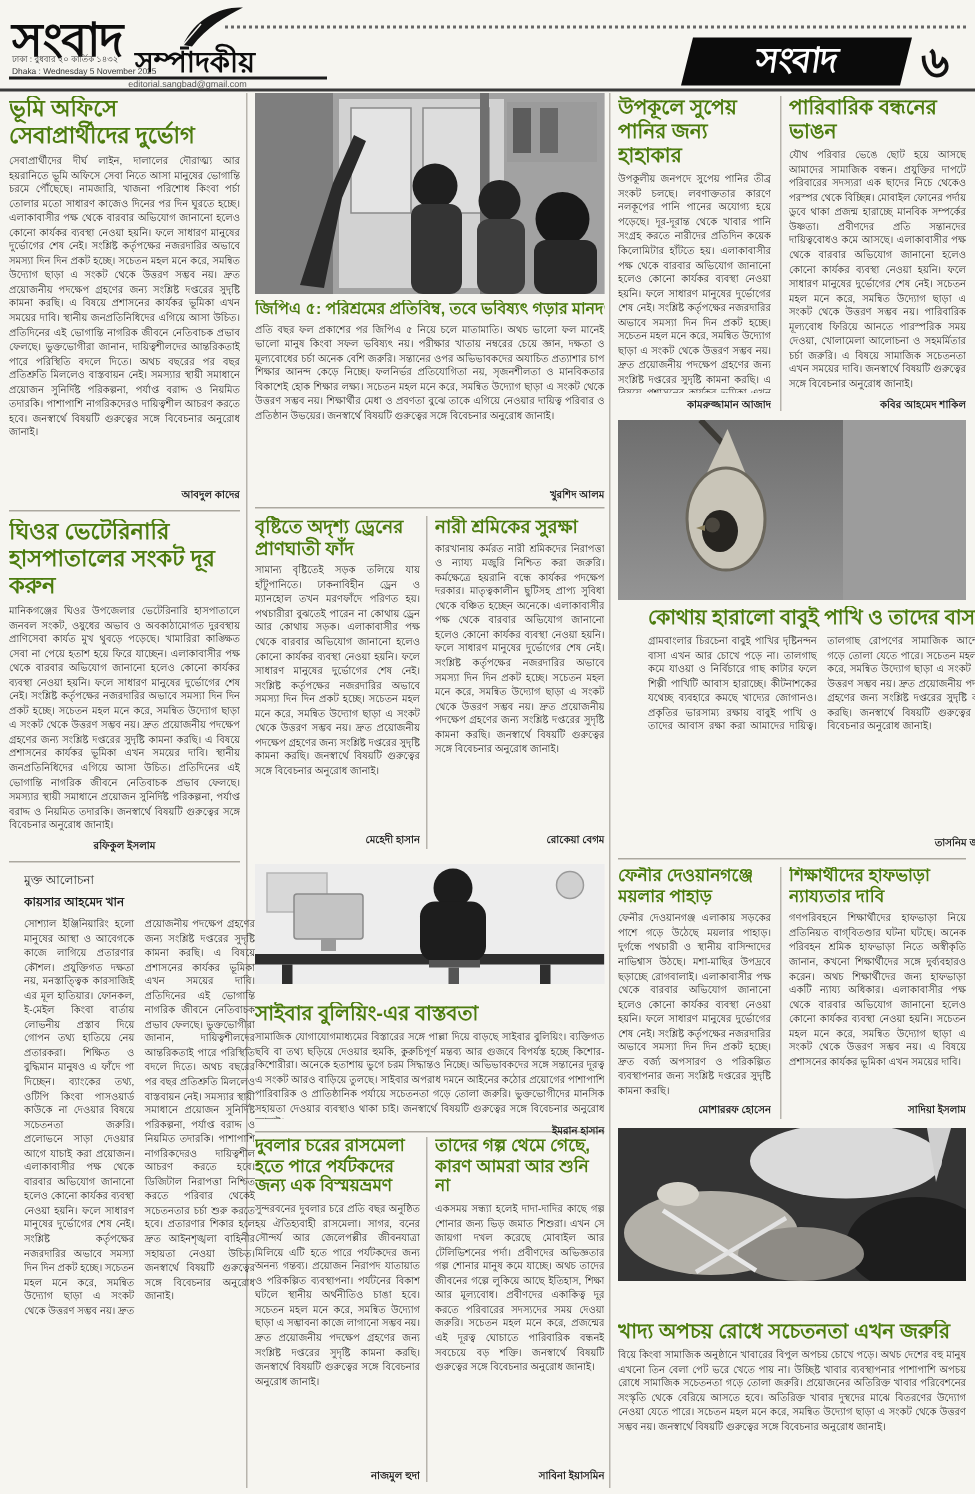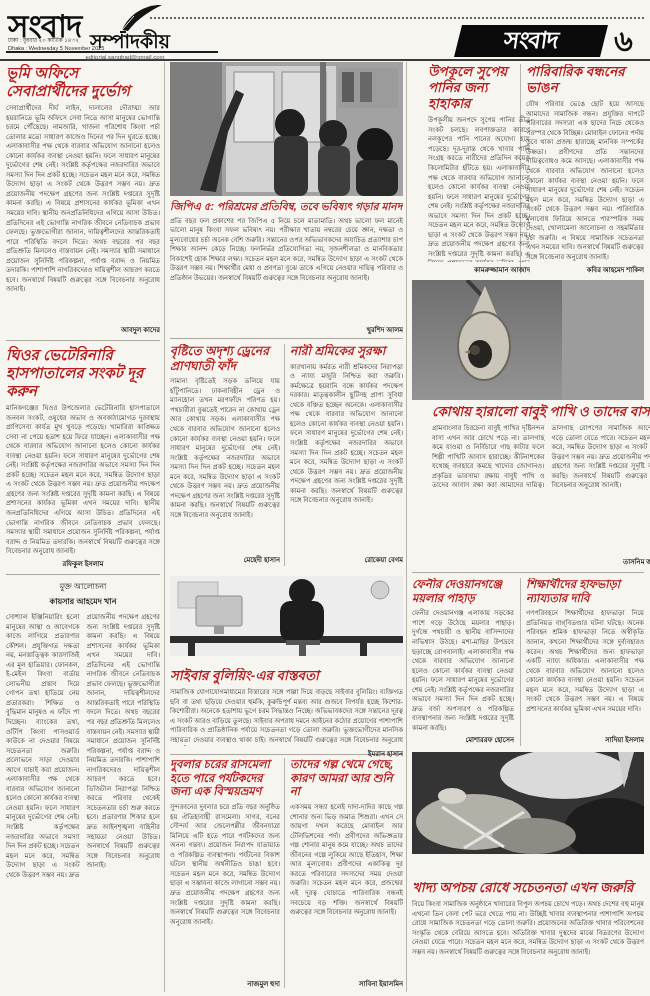--- a/index.html
+++ b/index.html
@@ -17,21 +17,21 @@
   .brand-box{position:absolute;left:458px;top:25px;width:146px;height:32px;background:#0b0b0b;transform:skewX(-14deg);
              display:flex;align-items:center;justify-content:center;}
   .brand-box span{color:#fff;font-size:23px;font-weight:800;transform:skewX(6deg);letter-spacing:-1px;}
   .pageno{position:absolute;left:614px;top:18px;font-size:29px;font-weight:700;color:#111;}
   .headrule{position:absolute;left:0;top:59px;width:650px;height:2px;background:#3a3a3a;}
   
   .vr{position:absolute;width:1px;background:#b7b4ac;}
   .hr{position:absolute;height:1px;background:#aba89f;}
   
   .art{position:absolute;display:flex;flex-direction:column;overflow:hidden;}
-  .hd{font-weight:700;color:#b91c1c;margin:0 0 3px 0;line-height:1.2;font-style:italic;}
+  .hd{font-weight:700;color:#4d7c0f;margin:0 0 3px 0;line-height:1.2;}
   .hA{font-size:15px;}
   .hB{font-size:10.6px;white-space:nowrap;overflow:hidden;}
   .hC{font-size:12.2px;}
   .hD{font-size:13.4px;}
   .hE{font-size:11.4px;}
   .kicker{font-size:8px;color:#2a2a2a;margin:0 0 2px 0;}
   .author{font-size:8px;font-weight:700;color:#222;margin:0 0 4px 0;}
   .bd{flex:1 1 auto;overflow:hidden;font-size:6.6px;line-height:1.45;text-align:justify;color:#2e2d2b;word-break:break-word;}
   .cols2{column-count:2;column-gap:7px;}
   .byline{font-size:6.8px;font-weight:700;text-align:right;color:#1d1d1d;margin-top:2px;flex:0 0 auto;}
@@ -80,21 +80,21 @@
     <div class="bd">সেবাপ্রার্থীদের দীর্ঘ লাইন, দালালের দৌরাত্ম্য আর হয়রানিতে ভূমি অফিসে সেবা নিতে আসা মানুষের ভোগান্তি চরমে পৌঁছেছে। নামজারি, খাজনা পরিশোধ কিংবা পর্চা তোলার মতো সাধারণ কাজেও দিনের পর দিন ঘুরতে হচ্ছে। এলাকাবাসীর পক্ষ থেকে বারবার অভিযোগ জানানো হলেও কোনো কার্যকর ব্যবস্থা নেওয়া হয়নি। ফলে সাধারণ মানুষের দুর্ভোগের শেষ নেই। সংশ্লিষ্ট কর্তৃপক্ষের নজরদারির অভাবে সমস্যা দিন দিন প্রকট হচ্ছে। সচেতন মহল মনে করে, সমন্বিত উদ্যোগ ছাড়া এ সংকট থেকে উত্তরণ সম্ভব নয়। দ্রুত প্রয়োজনীয় পদক্ষেপ গ্রহণের জন্য সংশ্লিষ্ট দপ্তরের সুদৃষ্টি কামনা করছি। এ বিষয়ে প্রশাসনের কার্যকর ভূমিকা এখন সময়ের দাবি। স্থানীয় জনপ্রতিনিধিদের এগিয়ে আসা উচিত। প্রতিদিনের এই ভোগান্তি নাগরিক জীবনে নেতিবাচক প্রভাব ফেলছে। ভুক্তভোগীরা জানান, দায়িত্বশীলদের আন্তরিকতাই পারে পরিস্থিতি বদলে দিতে। অথচ বছরের পর বছর প্রতিশ্রুতি মিললেও বাস্তবায়ন নেই। সমস্যার স্থায়ী সমাধানে প্রয়োজন সুনির্দিষ্ট পরিকল্পনা, পর্যাপ্ত বরাদ্দ ও নিয়মিত তদারকি। পাশাপাশি নাগরিকদেরও দায়িত্বশীল আচরণ করতে হবে। জনস্বার্থে বিষয়টি গুরুত্বের সঙ্গে বিবেচনার অনুরোধ জানাই।</div>
     <div class="byline">আবদুল কাদের</div>
   </div>
 
   <div class="art" style="left:6px;top:346px;width:154px;height:224px;align-items:center;">
     <h2 class="hd hA">ঘিওর ভেটেরিনারি হাসপাতালের সংকট দূর করুন</h2>
     <div class="bd">মানিকগঞ্জের ঘিওর উপজেলার ভেটেরিনারি হাসপাতালে জনবল সংকট, ওষুধের অভাব ও অবকাঠামোগত দুরবস্থায় প্রাণিসেবা কার্যত মুখ থুবড়ে পড়েছে। খামারিরা কাঙ্ক্ষিত সেবা না পেয়ে হতাশ হয়ে ফিরে যাচ্ছেন। এলাকাবাসীর পক্ষ থেকে বারবার অভিযোগ জানানো হলেও কোনো কার্যকর ব্যবস্থা নেওয়া হয়নি। ফলে সাধারণ মানুষের দুর্ভোগের শেষ নেই। সংশ্লিষ্ট কর্তৃপক্ষের নজরদারির অভাবে সমস্যা দিন দিন প্রকট হচ্ছে। সচেতন মহল মনে করে, সমন্বিত উদ্যোগ ছাড়া এ সংকট থেকে উত্তরণ সম্ভব নয়। দ্রুত প্রয়োজনীয় পদক্ষেপ গ্রহণের জন্য সংশ্লিষ্ট দপ্তরের সুদৃষ্টি কামনা করছি। এ বিষয়ে প্রশাসনের কার্যকর ভূমিকা এখন সময়ের দাবি। স্থানীয় জনপ্রতিনিধিদের এগিয়ে আসা উচিত। প্রতিদিনের এই ভোগান্তি নাগরিক জীবনে নেতিবাচক প্রভাব ফেলছে। সমস্যার স্থায়ী সমাধানে প্রয়োজন সুনির্দিষ্ট পরিকল্পনা, পর্যাপ্ত বরাদ্দ ও নিয়মিত তদারকি। জনস্বার্থে বিষয়টি গুরুত্বের সঙ্গে বিবেচনার অনুরোধ জানাই।</div>
     <div class="byline">রফিকুল ইসলাম</div>
   </div>
 
-  <div class="art" style="left:6px;top:580px;width:154px;height:410px;align-items:center;">
+  <div class="art" style="left:16px;top:580px;width:154px;height:410px;">
     <div class="kicker">মুক্ত আলোচনা</div>
     <div class="author">কায়সার আহমেদ খান</div>
     <div class="bd cols2">সোশ্যাল ইঞ্জিনিয়ারিং হলো মানুষের আস্থা ও আবেগকে কাজে লাগিয়ে প্রতারণার কৌশল। প্রযুক্তিগত দক্ষতা নয়, মনস্তাত্ত্বিক কারসাজিই এর মূল হাতিয়ার। ফোনকল, ই-মেইল কিংবা বার্তায় লোভনীয় প্রস্তাব দিয়ে গোপন তথ্য হাতিয়ে নেয় প্রতারকরা। শিক্ষিত ও বুদ্ধিমান মানুষও এ ফাঁদে পা দিচ্ছেন। ব্যাংকের তথ্য, ওটিপি কিংবা পাসওয়ার্ড কাউকে না দেওয়ার বিষয়ে সচেতনতা জরুরি। প্রলোভনে সাড়া দেওয়ার আগে যাচাই করা প্রয়োজন। এলাকাবাসীর পক্ষ থেকে বারবার অভিযোগ জানানো হলেও কোনো কার্যকর ব্যবস্থা নেওয়া হয়নি। ফলে সাধারণ মানুষের দুর্ভোগের শেষ নেই। সংশ্লিষ্ট কর্তৃপক্ষের নজরদারির অভাবে সমস্যা দিন দিন প্রকট হচ্ছে। সচেতন মহল মনে করে, সমন্বিত উদ্যোগ ছাড়া এ সংকট থেকে উত্তরণ সম্ভব নয়। দ্রুত প্রয়োজনীয় পদক্ষেপ গ্রহণের জন্য সংশ্লিষ্ট দপ্তরের সুদৃষ্টি কামনা করছি। এ বিষয়ে প্রশাসনের কার্যকর ভূমিকা এখন সময়ের দাবি। প্রতিদিনের এই ভোগান্তি নাগরিক জীবনে নেতিবাচক প্রভাব ফেলছে। ভুক্তভোগীরা জানান, দায়িত্বশীলদের আন্তরিকতাই পারে পরিস্থিতি বদলে দিতে। অথচ বছরের পর বছর প্রতিশ্রুতি মিললেও বাস্তবায়ন নেই। সমস্যার স্থায়ী সমাধানে প্রয়োজন সুনির্দিষ্ট পরিকল্পনা, পর্যাপ্ত বরাদ্দ ও নিয়মিত তদারকি। পাশাপাশি নাগরিকদেরও দায়িত্বশীল আচরণ করতে হবে। ডিজিটাল নিরাপত্তা নিশ্চিত করতে পরিবার থেকেই সচেতনতার চর্চা শুরু করতে হবে। প্রতারণার শিকার হলে দ্রুত আইনশৃঙ্খলা বাহিনীর সহায়তা নেওয়া উচিত। জনস্বার্থে বিষয়টি গুরুত্বের সঙ্গে বিবেচনার অনুরোধ জানাই।</div>
   </div>
 
   <div class="photo" style="left:170px;top:62px;width:233px;height:134px;">
     <svg width="233" height="134" viewBox="0 0 233 134">
       <rect width="233" height="134" fill="#a2a2a2"></rect>
       <rect x="0" y="0" width="52" height="134" fill="#7e7e7e"></rect>
       <rect x="56" y="4" width="110" height="126" fill="#d2d2d2"></rect>
@@ -160,21 +160,21 @@
     <div class="bd">সুন্দরবনের দুবলার চরে প্রতি বছর অনুষ্ঠিত হয় ঐতিহ্যবাহী রাসমেলা। সাগর, বনের সৌন্দর্য আর জেলেপল্লীর জীবনযাত্রা মিলিয়ে এটি হতে পারে পর্যটকদের জন্য অনন্য গন্তব্য। প্রয়োজন নিরাপদ যাতায়াত ও পরিকল্পিত ব্যবস্থাপনা। পর্যটনের বিকাশ ঘটলে স্থানীয় অর্থনীতিও চাঙা হবে। সচেতন মহল মনে করে, সমন্বিত উদ্যোগ ছাড়া এ সম্ভাবনা কাজে লাগানো সম্ভব নয়। দ্রুত প্রয়োজনীয় পদক্ষেপ গ্রহণের জন্য সংশ্লিষ্ট দপ্তরের সুদৃষ্টি কামনা করছি। জনস্বার্থে বিষয়টি গুরুত্বের সঙ্গে বিবেচনার অনুরোধ জানাই।</div>
     <div class="byline">নাজমুল হুদা</div>
   </div>
 
   <div class="art" style="left:290px;top:758px;width:113px;height:232px;">
     <h2 class="hd hE">তাদের গল্প থেমে গেছে, কারণ আমরা আর শুনি না</h2>
     <div class="bd">একসময় সন্ধ্যা হলেই দাদা-দাদির কাছে গল্প শোনার জন্য ভিড় জমাত শিশুরা। এখন সে জায়গা দখল করেছে মোবাইল আর টেলিভিশনের পর্দা। প্রবীণদের অভিজ্ঞতার গল্প শোনার মানুষ কমে যাচ্ছে। অথচ তাদের জীবনের গল্পে লুকিয়ে আছে ইতিহাস, শিক্ষা আর মূল্যবোধ। প্রবীণদের একাকিত্ব দূর করতে পরিবারের সদস্যদের সময় দেওয়া জরুরি। সচেতন মহল মনে করে, প্রজন্মের এই দূরত্ব ঘোচাতে পারিবারিক বন্ধনই সবচেয়ে বড় শক্তি। জনস্বার্থে বিষয়টি গুরুত্বের সঙ্গে বিবেচনার অনুরোধ জানাই।</div>
     <div class="byline">সাবিনা ইয়াসমিন</div>
   </div>
 
-  <div class="art" style="left:428px;top:64px;width:102px;height:212px;">
+  <div class="art" style="left:412px;top:64px;width:102px;height:212px;">
     <h2 class="hd hD">উপকূলে সুপেয় পানির জন্য হাহাকার</h2>
     <div class="bd">উপকূলীয় জনপদে সুপেয় পানির তীব্র সংকট চলছে। লবণাক্ততার কারণে নলকূপের পানি পানের অযোগ্য হয়ে পড়েছে। দূর-দূরান্ত থেকে খাবার পানি সংগ্রহ করতে নারীদের প্রতিদিন কয়েক কিলোমিটার হাঁটতে হয়। এলাকাবাসীর পক্ষ থেকে বারবার অভিযোগ জানানো হলেও কোনো কার্যকর ব্যবস্থা নেওয়া হয়নি। ফলে সাধারণ মানুষের দুর্ভোগের শেষ নেই। সংশ্লিষ্ট কর্তৃপক্ষের নজরদারির অভাবে সমস্যা দিন দিন প্রকট হচ্ছে। সচেতন মহল মনে করে, সমন্বিত উদ্যোগ ছাড়া এ সংকট থেকে উত্তরণ সম্ভব নয়। দ্রুত প্রয়োজনীয় পদক্ষেপ গ্রহণের জন্য সংশ্লিষ্ট দপ্তরের সুদৃষ্টি কামনা করছি। এ বিষয়ে প্রশাসনের কার্যকর ভূমিকা এখন সময়ের দাবি। জনস্বার্থে বিষয়টি গুরুত্বের সঙ্গে বিবেচনার অনুরোধ জানাই।</div>
     <div class="byline">কামরুজ্জামান আজাদ</div>
   </div>
 
   <div class="art" style="left:526px;top:64px;width:118px;height:212px;">
     <h2 class="hd hD">পারিবারিক বন্ধনের ভাঙন</h2>
     <div class="bd">যৌথ পরিবার ভেঙে ছোট হয়ে আসছে আমাদের সামাজিক বন্ধন। প্রযুক্তির দাপটে পরিবারের সদস্যরা এক ছাদের নিচে থেকেও পরস্পর থেকে বিচ্ছিন্ন। মোবাইল ফোনের পর্দায় ডুবে থাকা প্রজন্ম হারাচ্ছে মানবিক সম্পর্কের উষ্ণতা। প্রবীণদের প্রতি সন্তানদের দায়িত্ববোধও কমে আসছে। এলাকাবাসীর পক্ষ থেকে বারবার অভিযোগ জানানো হলেও কোনো কার্যকর ব্যবস্থা নেওয়া হয়নি। ফলে সাধারণ মানুষের দুর্ভোগের শেষ নেই। সচেতন মহল মনে করে, সমন্বিত উদ্যোগ ছাড়া এ সংকট থেকে উত্তরণ সম্ভব নয়। পারিবারিক মূল্যবোধ ফিরিয়ে আনতে পারস্পরিক সময় দেওয়া, খোলামেলা আলোচনা ও সহমর্মিতার চর্চা জরুরি। এ বিষয়ে সামাজিক সচেতনতা এখন সময়ের দাবি। জনস্বার্থে বিষয়টি গুরুত্বের সঙ্গে বিবেচনার অনুরোধ জানাই।</div>
     <div class="byline">কবির আহমেদ শাকিল</div>
   </div>

